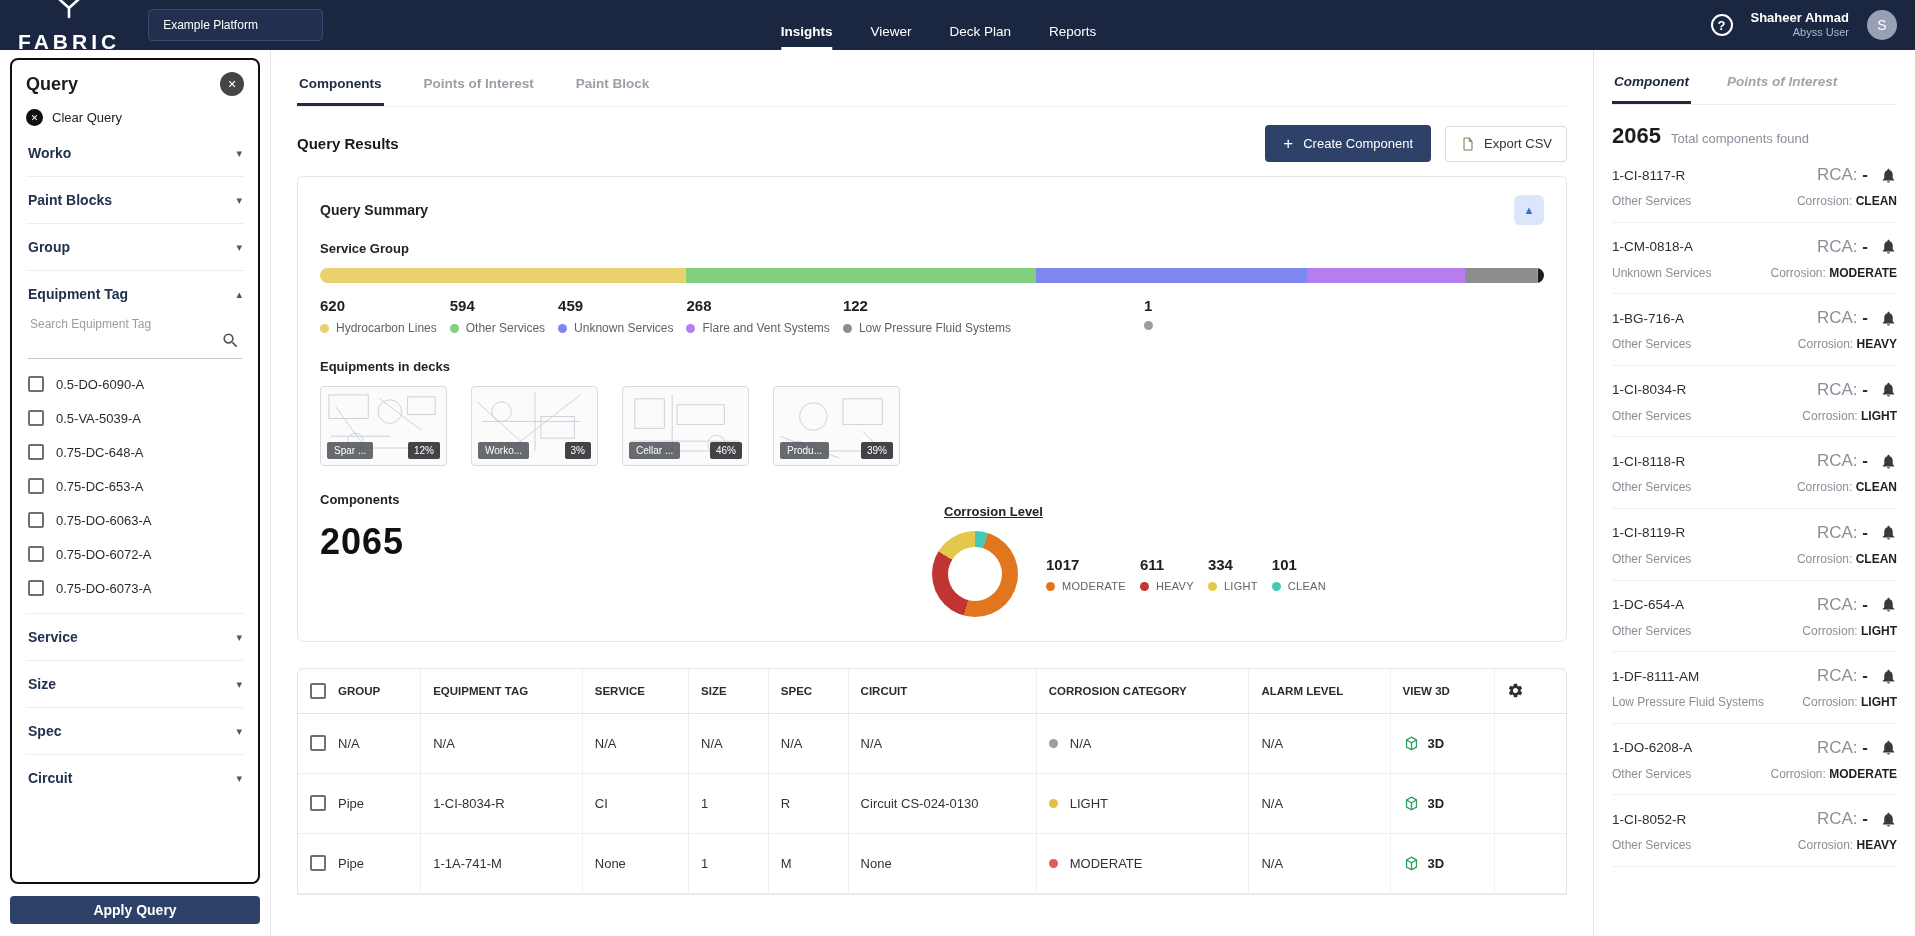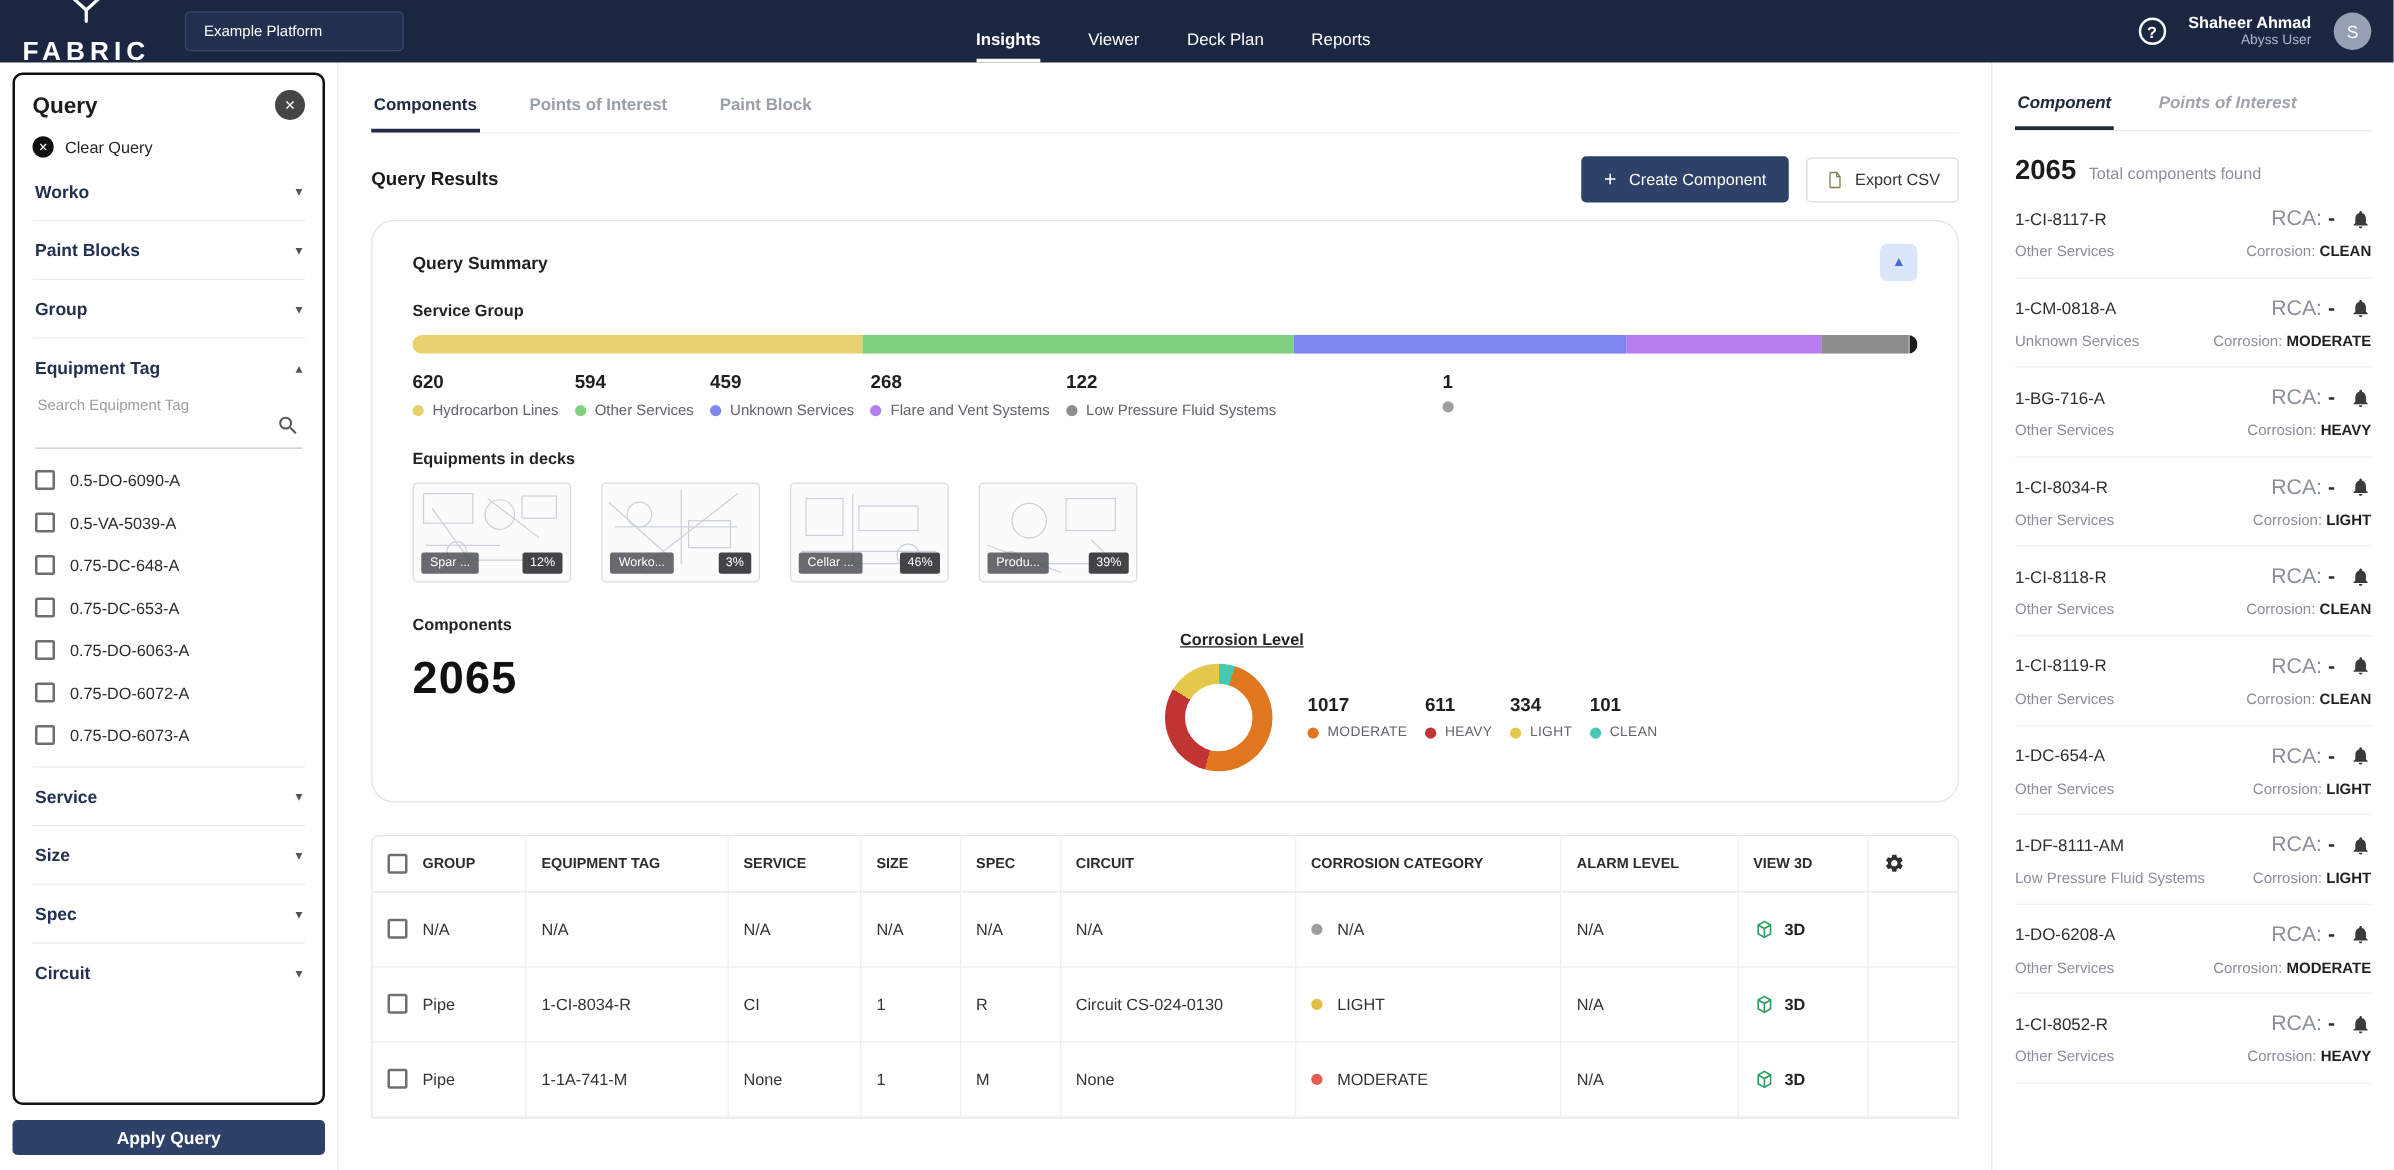--- a/index.html
+++ b/index.html
@@ -71,22 +71,22 @@
   .results-row { display:flex; align-items:center; margin-top:18px; }
   .results-title { font-size:15px; font-weight:bold; color:#191919; }
   .actions { margin-left:auto; display:flex; gap:14px; align-items:center; }
   .btn-primary { display:flex; align-items:center; gap:10px; background:#2e4168; color:#fff;
     border:none; border-radius:4px; padding:10px 18px; font-size:13px; cursor:pointer; font-family:inherit; }
   .btn-primary .plus { font-size:17px; line-height:1; }
   .btn-outline { display:flex; align-items:center; gap:8px; background:#fff; color:#333;
     border:1px solid #d8dade; border-radius:4px; padding:9px 14px; font-size:13px;
     cursor:pointer; font-family:inherit; }
 
-  .summary-card { margin-top:14px; border:1px solid #e3e5e9; border-radius:18px;
-    padding:18px 32px 24px; position:relative; }
+  .summary-card { margin-top:14px; border:1px solid #e3e5e9; border-radius:6px;
+    padding:18px 22px 24px; position:relative; }
   .card-head { display:flex; justify-content:space-between; align-items:center; }
   .card-title { font-size:14px; font-weight:bold; color:#1f1f1f; }
   .collapse-btn { width:30px; height:30px; background:#dbe6fb; border:none; border-radius:6px;
     color:#3f6ad8; font-size:11px; cursor:pointer; }
   .blk-label { font-size:13px; font-weight:bold; color:#232323; margin:16px 0 12px; }
   .sg-bar { display:flex; height:15px; border-radius:8px; overflow:hidden; }
   .sg-endcap { flex:0 0 6px; background:#1d1d1d; }
   .sg-legend { display:flex; gap:13px; margin-top:14px; }
   .lg-value { font-size:15px; font-weight:bold; color:#1f1f1f; }
   .lg-line { display:flex; align-items:center; gap:7px; margin-top:7px; }

